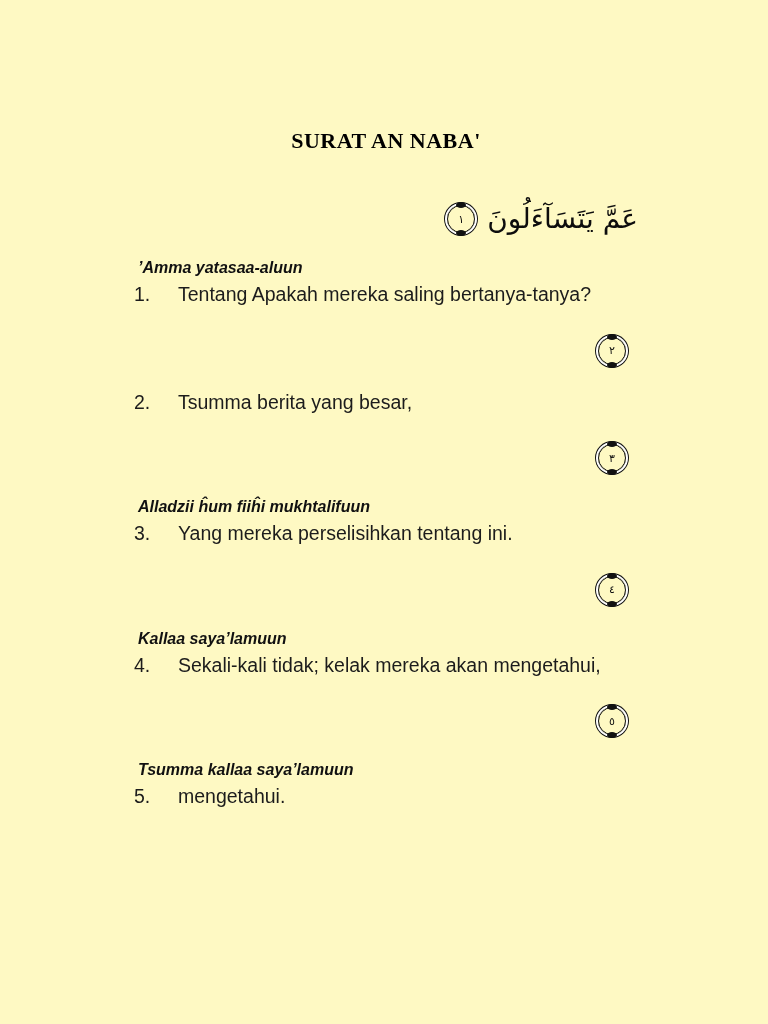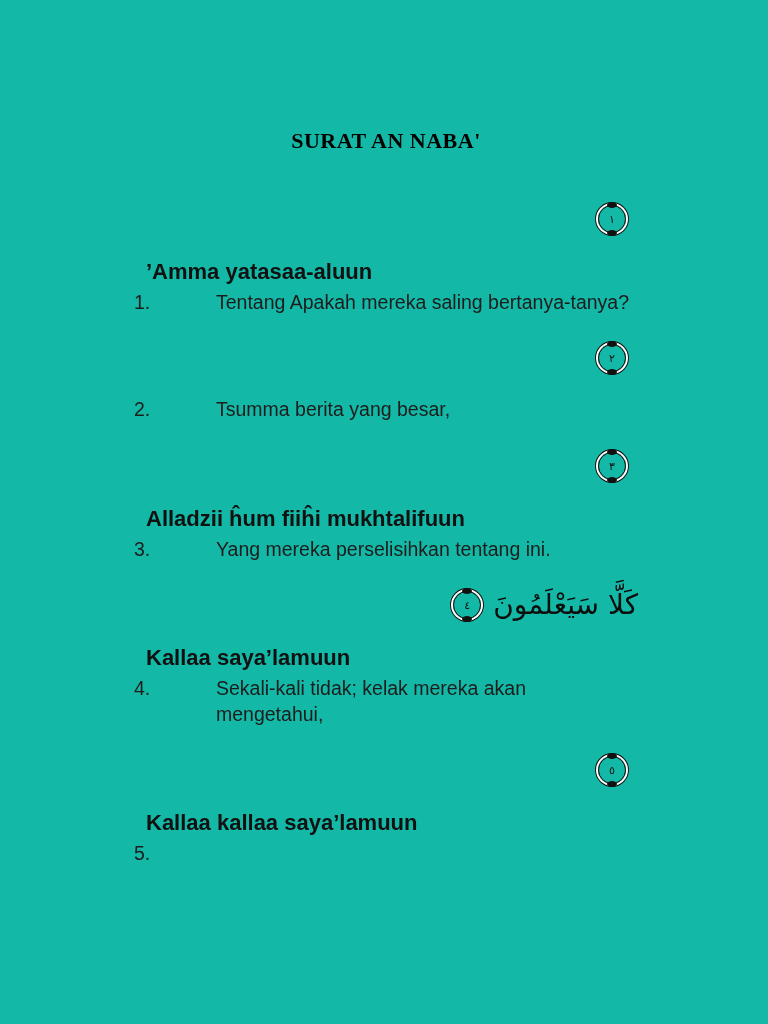--- a/index.html
+++ b/index.html
@@ -10,21 +10,21 @@
   body {
     width: 768px;
     height: 1024px;
     overflow: hidden;
     font-family: "Liberation Sans", sans-serif;
     color: #1c1c1c;
   }
   .page {
     width: 768px;
     height: 1024px;
-    background: #14b8a6;
+    background: #fef9c3;
     box-sizing: border-box;
     padding-top: 128px;
   }
   .content {
     width: 504px;
     margin-left: 134px;
   }
   .doc-title {
     font-family: "Liberation Serif", serif;
     font-weight: bold;
@@ -84,60 +84,61 @@
   }
   .ayah-marker::before { top: -4px; }
   .ayah-marker::after  { bottom: -4px; }
   .ayah-digit {
     font-family: "DejaVu Sans", sans-serif;
     font-size: 11px;
     line-height: 1;
     color: #111111;
   }
   .translit {
-    font-size: 22px;
+    font-size: 16px;
     font-weight: bold;
+    font-style: italic;
     line-height: 1.3;
-    margin: 0 0 3px 12px;
+    margin: 0 0 3px 4px;
     color: #111111;
   }
   .trans-row {
     display: flex;
     align-items: flex-start;
     font-size: 19.5px;
     line-height: 1.32;
     margin: 0 0 14px 0;
     color: #1c1c1c;
   }
   .trans-num {
     width: 44px;
     flex-shrink: 0;
   }
   .trans-text {
     flex: 1;
-    margin-left: 38px;
   }
   .spread-line {
     word-spacing: 17px;
     display: block;
   }
   .normal-line {
     display: block;
   }
 </style>
 </head>
 <body>
 
 <div class="page">
   <div class="content">
 
     <h1 class="doc-title">SURAT AN NABA'</h1>
 
     <div class="verse-section">
       <div class="arabic-line">
+        <span class="arabic-text">عَمَّ يَتَسَآءَلُونَ</span>
         <span class="ayah-marker">
             <span class="ayah-digit">١</span>
           </span>
       </div>
       <p class="translit">’Amma yatasaa-aluun</p>
       <div class="trans-row">
         <span class="trans-num">1.</span>
         <span class="trans-text">Tentang Apakah mereka saling bertanya-tanya?</span>
       </div>
     </div>
@@ -162,40 +163,40 @@
       </div>
       <p class="translit">Alladzii ĥum fiiĥi mukhtalifuun</p>
       <div class="trans-row">
         <span class="trans-num">3.</span>
         <span class="trans-text">Yang mereka perselisihkan tentang ini.</span>
       </div>
     </div>
 
     <div class="verse-section">
       <div class="arabic-line">
-        <span class="arabic-text">كَلَّا سَيَعْلَمُونَ</span>
         <span class="ayah-marker">
             <span class="ayah-digit">٤</span>
           </span>
       </div>
       <p class="translit">Kallaa saya’lamuun</p>
       <div class="trans-row">
         <span class="trans-num">4.</span>
         <span class="trans-text">Sekali-kali tidak; kelak mereka akan mengetahui,</span>
       </div>
     </div>
 
     <div class="verse-section">
       <div class="arabic-line">
         <span class="ayah-marker">
             <span class="ayah-digit">٥</span>
           </span>
       </div>
-      <p class="translit">Kallaa kallaa saya’lamuun</p>
+      <p class="translit">Tsumma kallaa saya’lamuun</p>
       <div class="trans-row">
         <span class="trans-num">5.</span>
         <span class="trans-text">
+          <span class="normal-line">mengetahui.</span>
         </span>
       </div>
     </div>
 
   </div>
 </div>
 
 </body></html>

